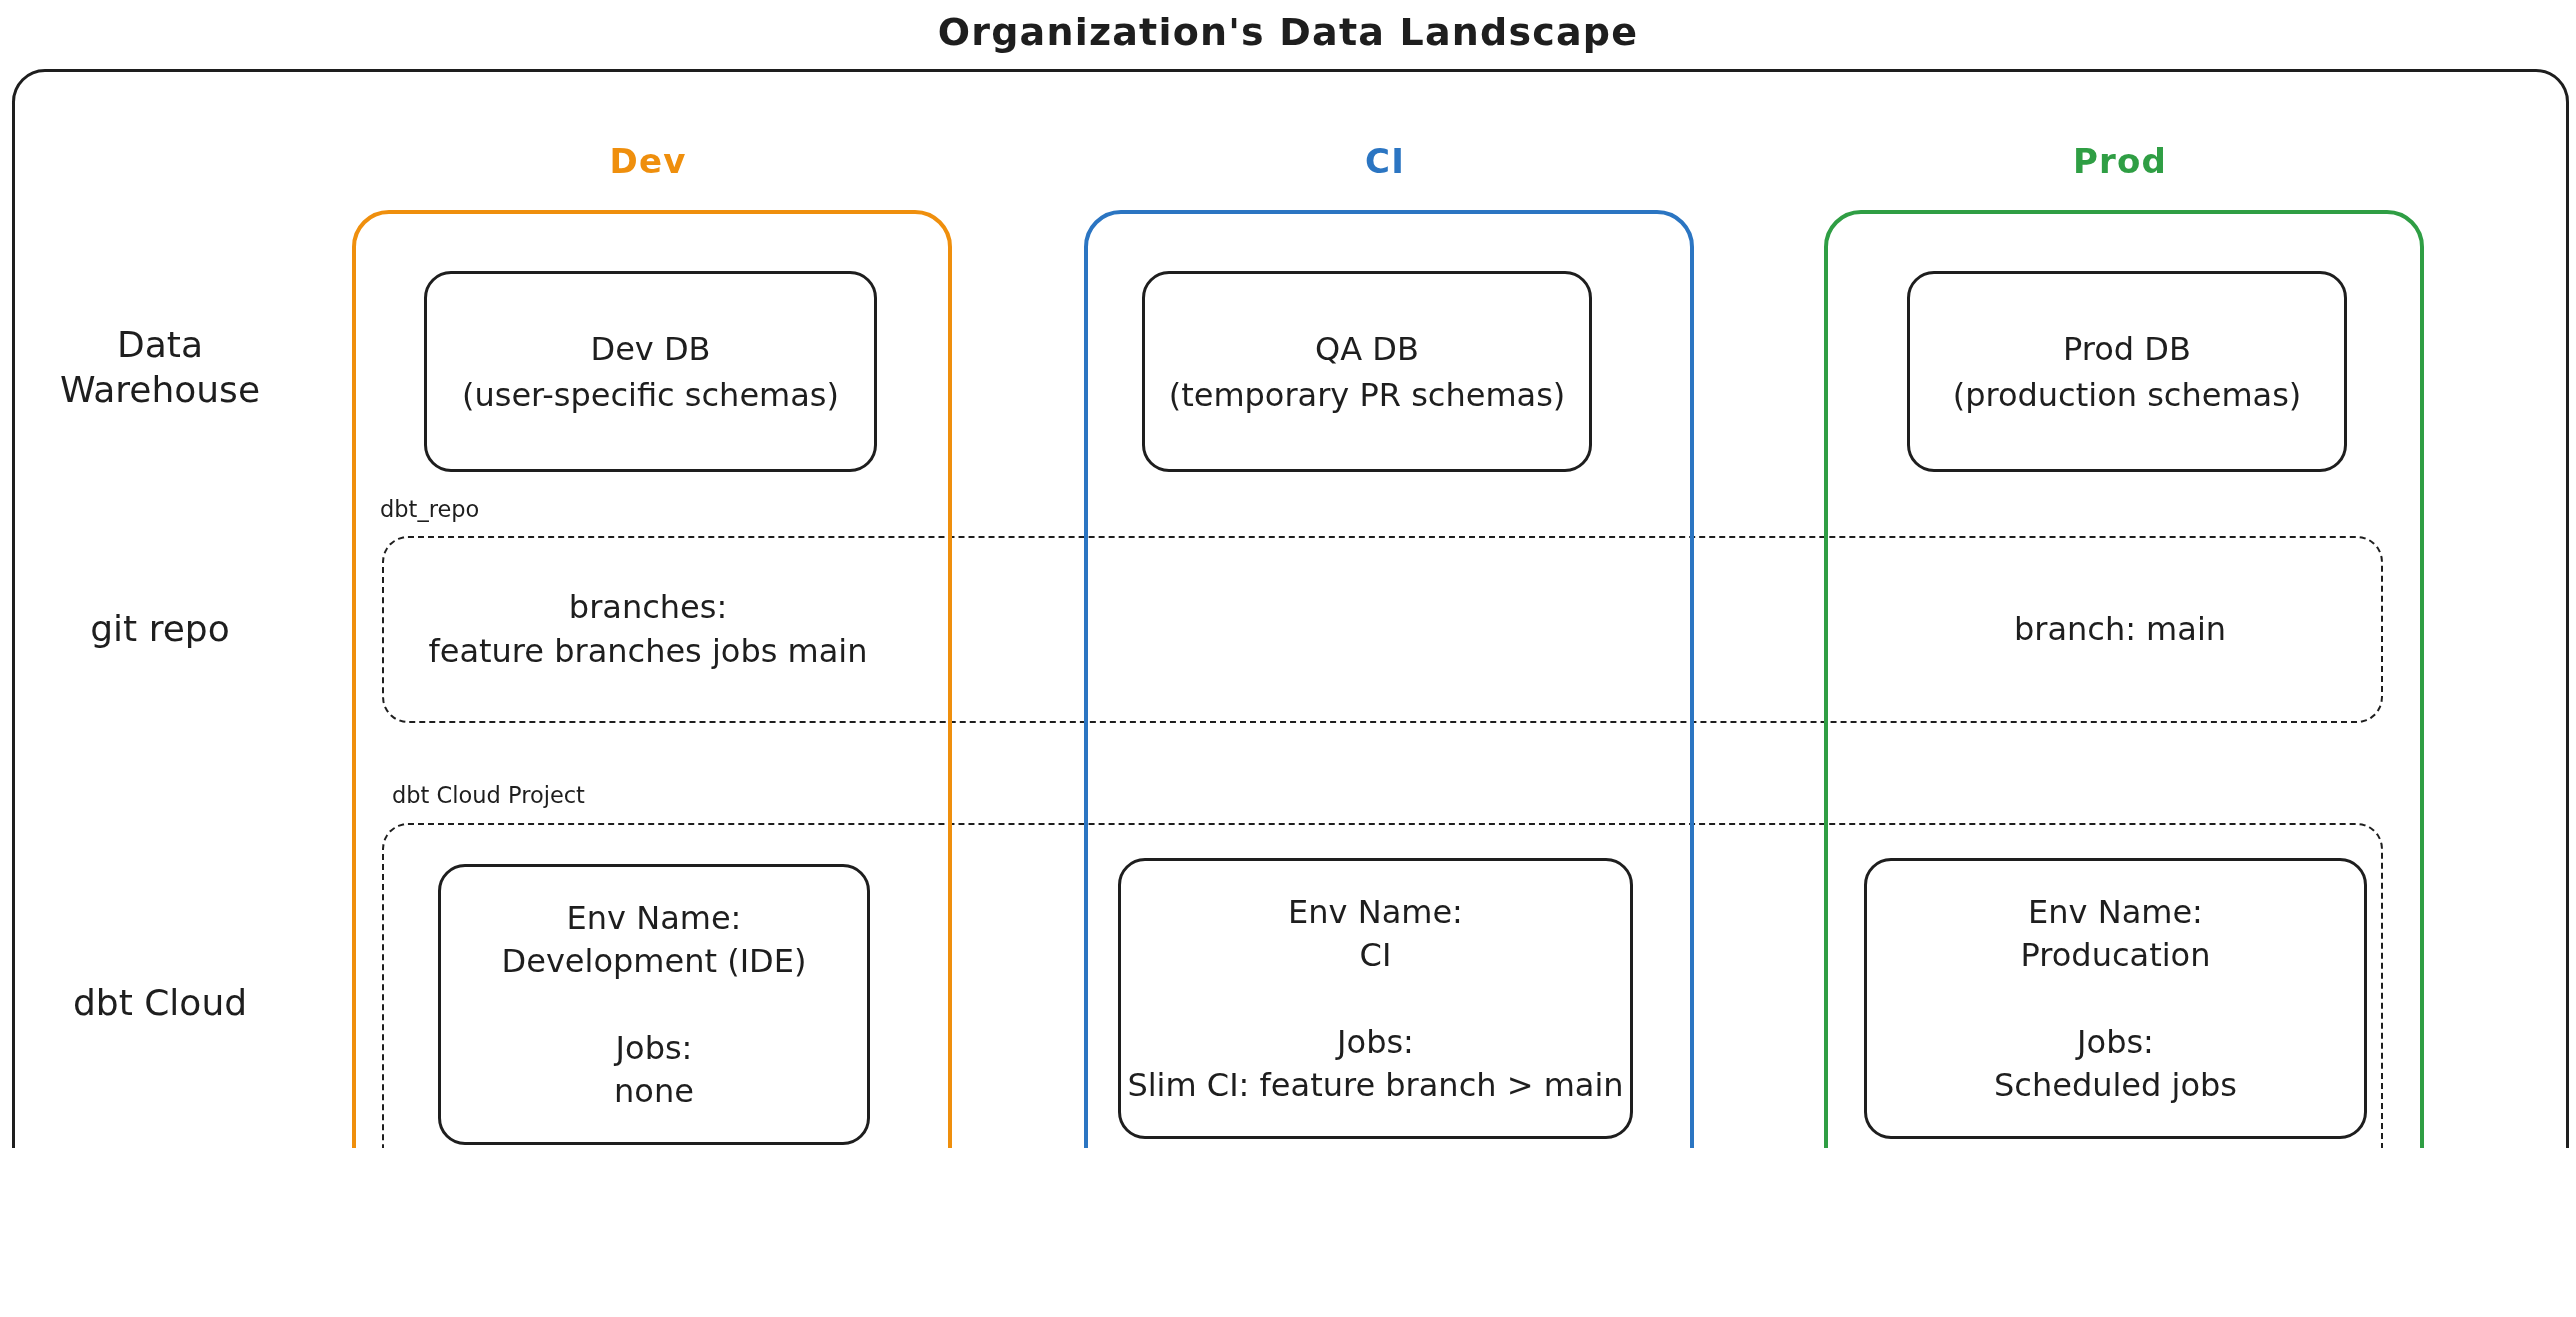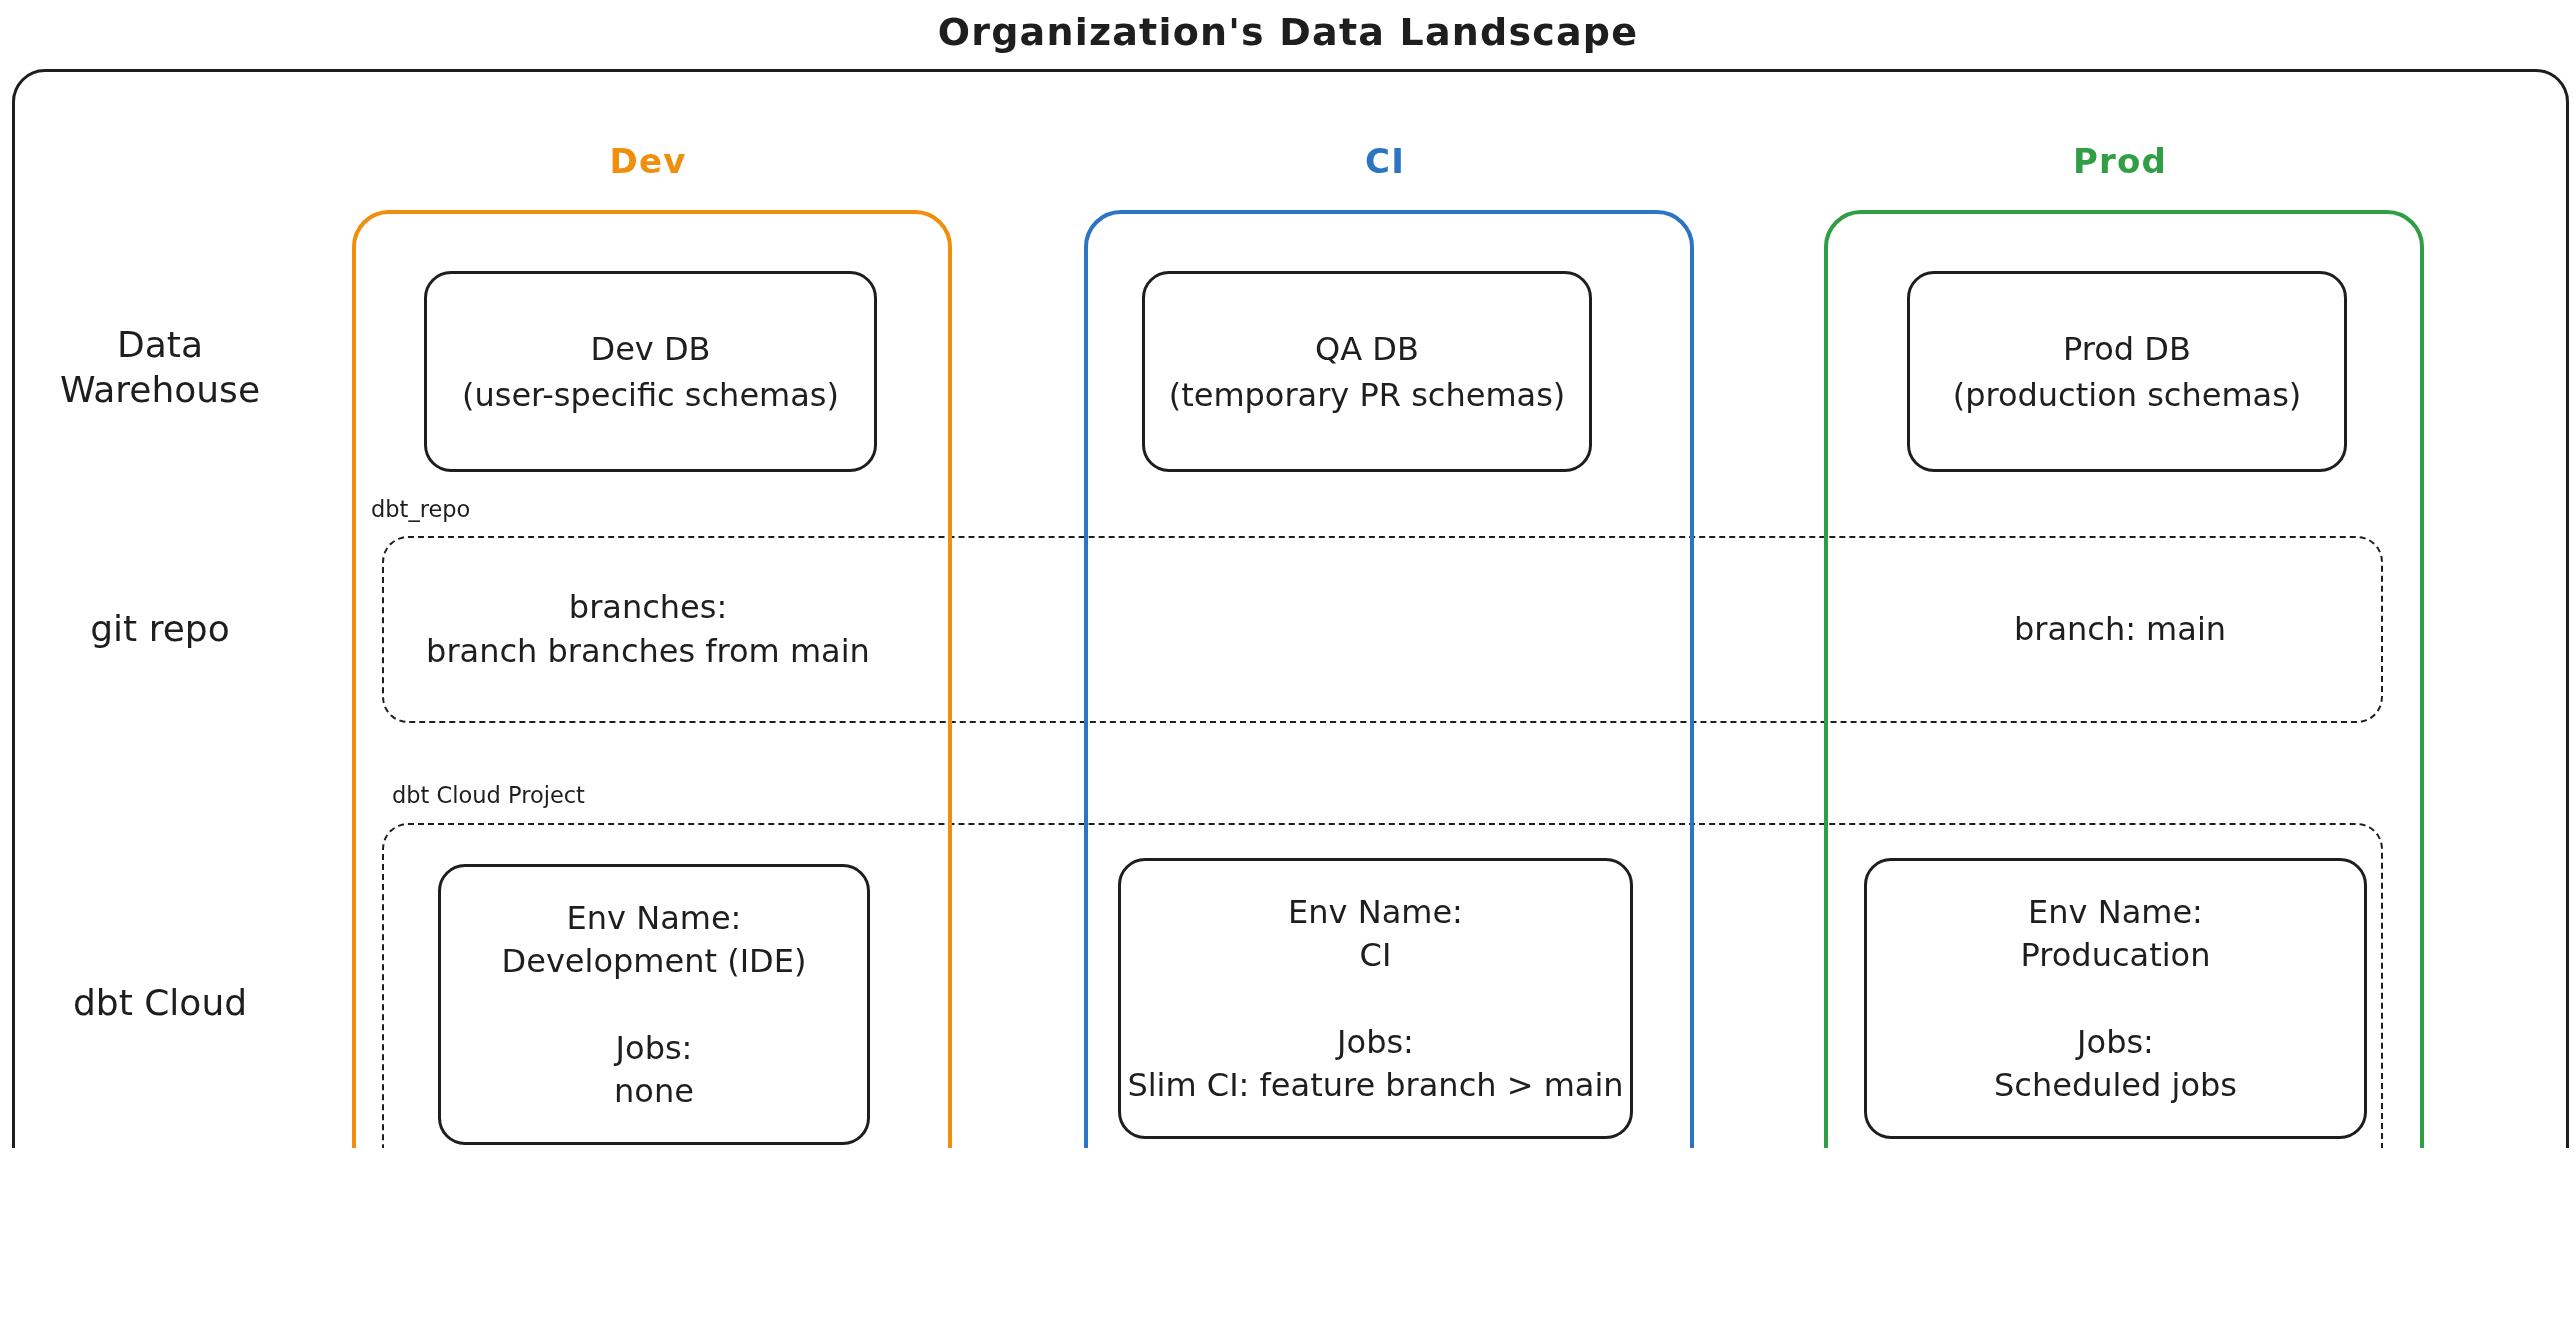--- a/index.html
+++ b/index.html
@@ -53,21 +53,21 @@
   .dbbox.dev{left:424px;width:447px;text-align:center;}
   .dbbox.qa{left:1142px;width:444px;}
   .dbbox.prod{left:1907px;width:434px;}
 
   .band{
     border:2.4px dashed var(--ink);border-radius:26px;z-index:1;
   }
   .band.repo{left:382px;top:536px;width:1997px;height:183px;}
   .band.cloud{left:382px;top:823px;width:1997px;height:358px;}
   .band-label{font-size:22.5px;z-index:3;}
-  .band-label.repo{left:371px;top:496px;}
+  .band-label.repo{left:380px;top:496px;}
   .band-label.cloud{left:392px;top:782px;}
 
   .bandtext{font-size:32px;line-height:44px;text-align:center;z-index:3;}
   .bandtext.git-dev{left:352px;width:592px;top:585px;}
   .bandtext.git-ci{left:1084px;width:602px;top:607px;}
   .bandtext.git-prod{left:1824px;width:592px;top:607px;}
 
   .envbox{
     flex-direction:column;
     font-size:32px;line-height:43px;
@@ -110,21 +110,21 @@
 (temporary PR schemas)</span>
   </div>
   <div class="abs box dbbox prod">
     <span class="multiline">Prod DB
 (production schemas)</span>
   </div>
 
   <div class="abs band-label repo">dbt_repo</div>
   <div class="abs band repo"></div>
   <div class="abs bandtext git-dev multiline">branches:
-branch branches from main</div>
+feature branches jobs main</div>
   <div class="abs bandtext git-prod">branch: main</div>
 
   <div class="abs band-label cloud">dbt Cloud Project</div>
   <div class="abs band cloud"></div>
 
   <div class="abs box envbox dev">
     <div class="envline">Env Name:</div>
     <div class="envline">Development (IDE)</div>
     <div class="env-gap"></div>
     <div class="envline">Jobs:</div>

